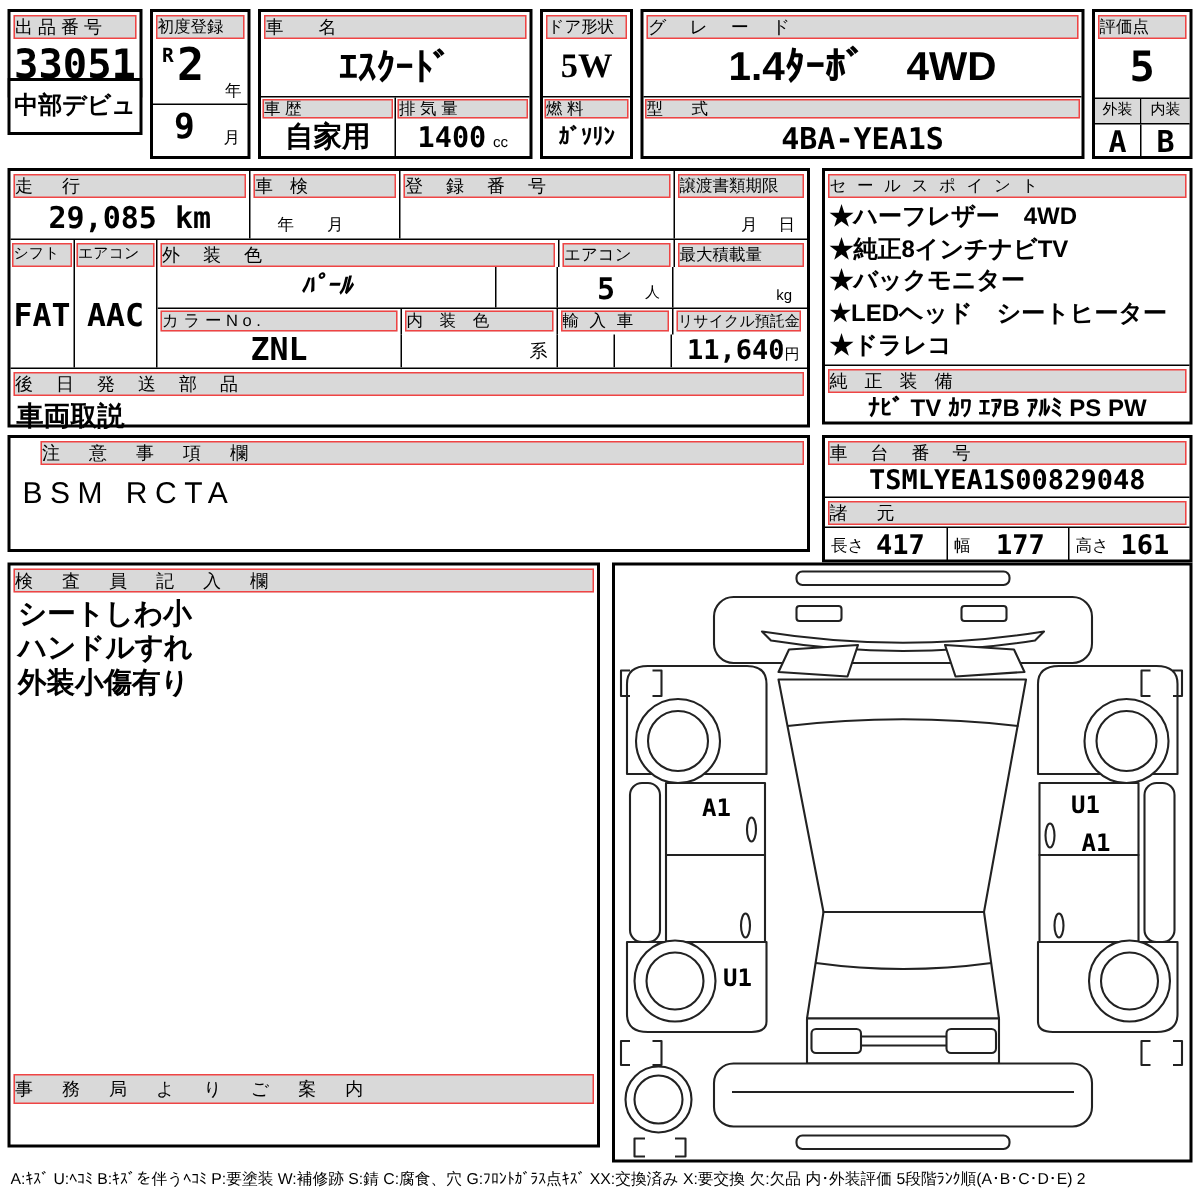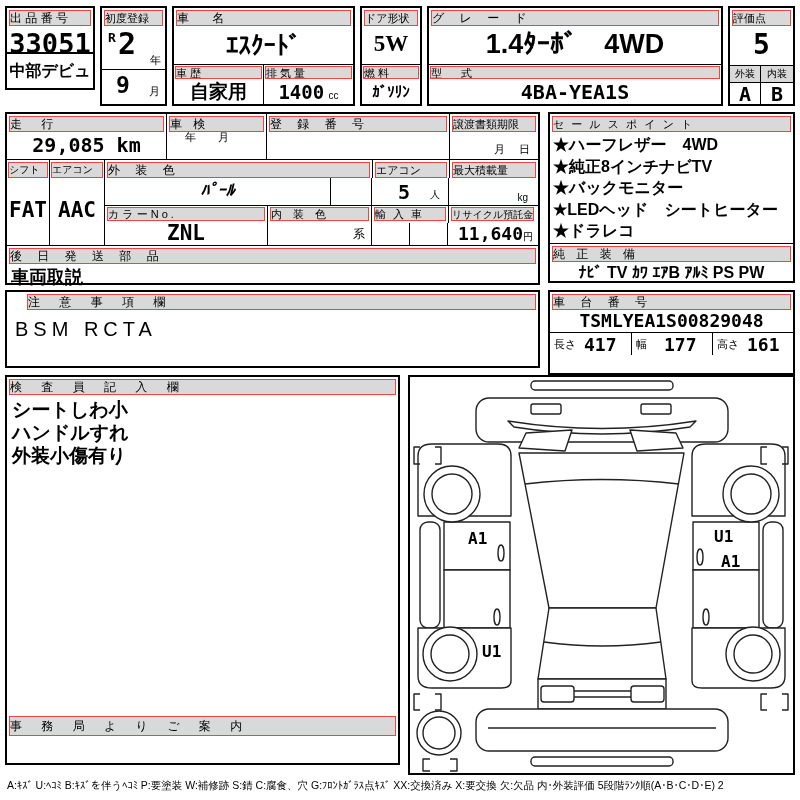--- a/index.html
+++ b/index.html
@@ -110,21 +110,21 @@
     <div class="cell br" style="width:183px;">
         <div class="bar" style="letter-spacing:6px;">登 録 番 号</div>
       </div>
     <div class="cell" style="width:88px;">
         <div class="bar" style="font-size:11px;">譲渡書類期限</div>
       </div>
   </div>
   <div class="row bb" style="height:28px;">
     <div class="cell br cv mono" style="width:160px;font-size:20px;line-height:27px;">29,085 km</div>
     <div class="cell br" style="width:100px;">
-        <span class="smalltxt" style="position:absolute;left:18px;bottom:14px;">年　　月</span>
+        <span class="smalltxt" style="position:absolute;left:18px;bottom:2px;">年　　月</span>
       </div>
     <div class="cell br" style="width:183px;"></div>
     <div class="cell" style="width:88px;">
         <span class="smalltxt" style="position:absolute;right:8px;bottom:2px;">月　 日</span>
       </div>
   </div>
   <div class="row" style="height:18px;">
     <div class="cell br" style="width:43px;">
         <div class="bar" style="font-size:10px;margin:2px 1px 0 1px;">シフト</div>
       </div>
@@ -205,20 +205,23 @@
   </div>
   <div style="border-top:1px solid #000;margin-top:1px;">
       <div class="bar" style="letter-spacing:4px;">純 正 装 備</div>
     </div>
   <div style="font-size:16px;font-weight:bold;text-align:center;line-height:21px;white-space:nowrap;">ﾅﾋﾞ TV ｶﾜ ｴｱB ｱﾙﾐ PS PW</div>
 </div>
 
 <div class="box" style="left:548px;top:290px;width:247px;height:85px;">
   <div class="bar" style="letter-spacing:6px;">車 台 番 号</div>
   <div class="cv mono" style="font-size:18px;line-height:21px;">TSMLYEA1S00829048</div>
+  <div style="border-top:1px solid #000;">
+      <div class="bar" style="letter-spacing:8px;">諸  元</div>
+    </div>
   <div class="row" style="height:23px;border-top:1px solid #000;margin-top:1px;">
     <div class="cell br" style="width:82px;">
       <span style="position:absolute;left:4px;bottom:3px;font-size:11px;">長さ</span>
       <span class="mono" style="position:absolute;left:34px;top:1px;font-size:18px;font-weight:bold;">417</span>
     </div>
     <div class="cell br" style="width:81px;">
       <span style="position:absolute;left:4px;bottom:3px;font-size:11px;">幅</span>
       <span class="mono" style="position:absolute;left:32px;top:1px;font-size:18px;font-weight:bold;">177</span>
     </div>
     <div class="cell" style="width:80px;">

